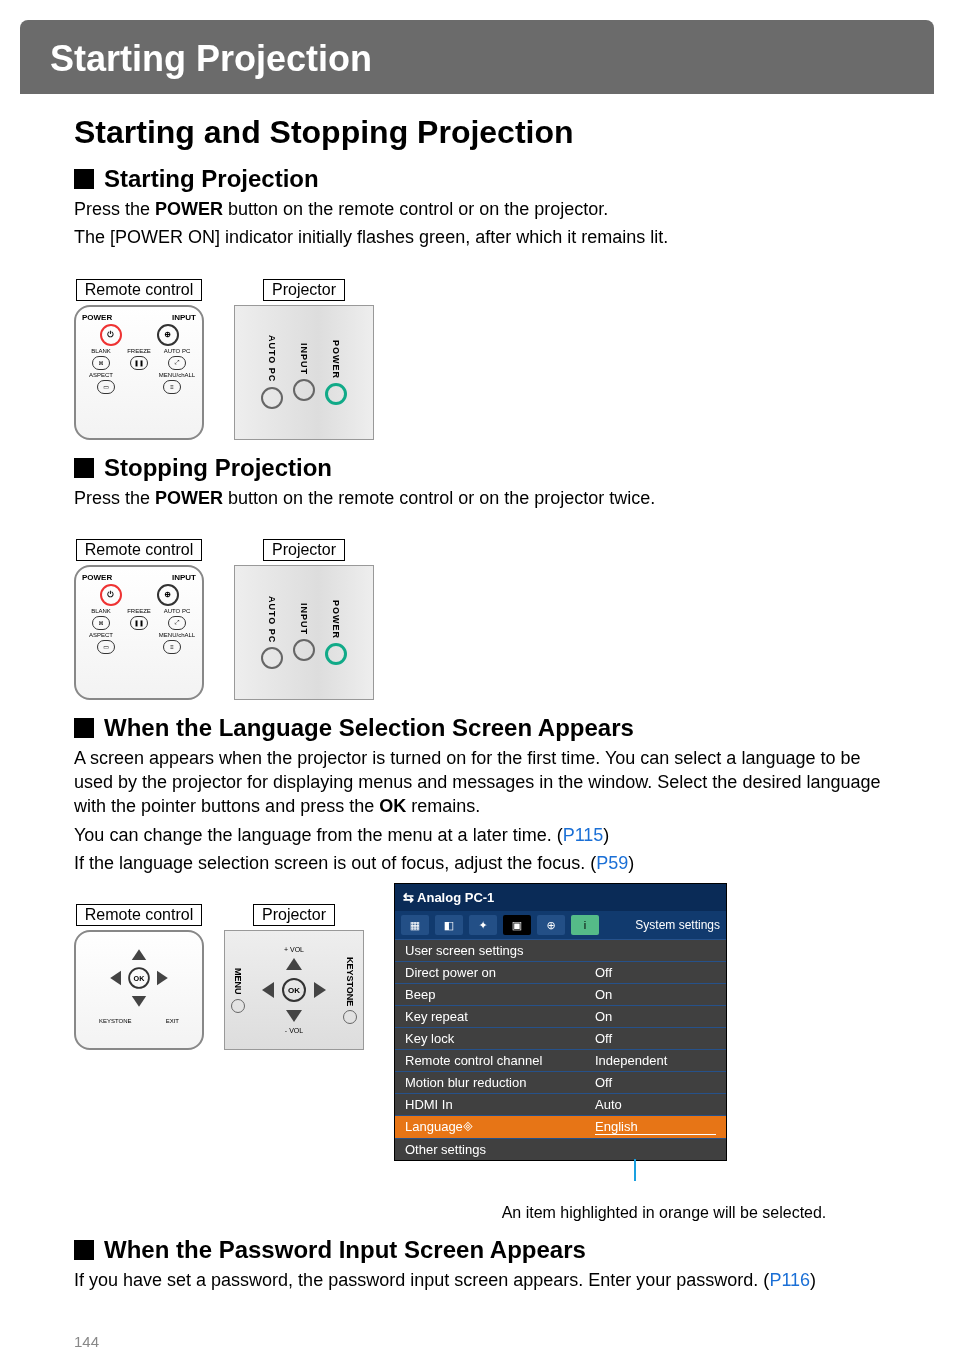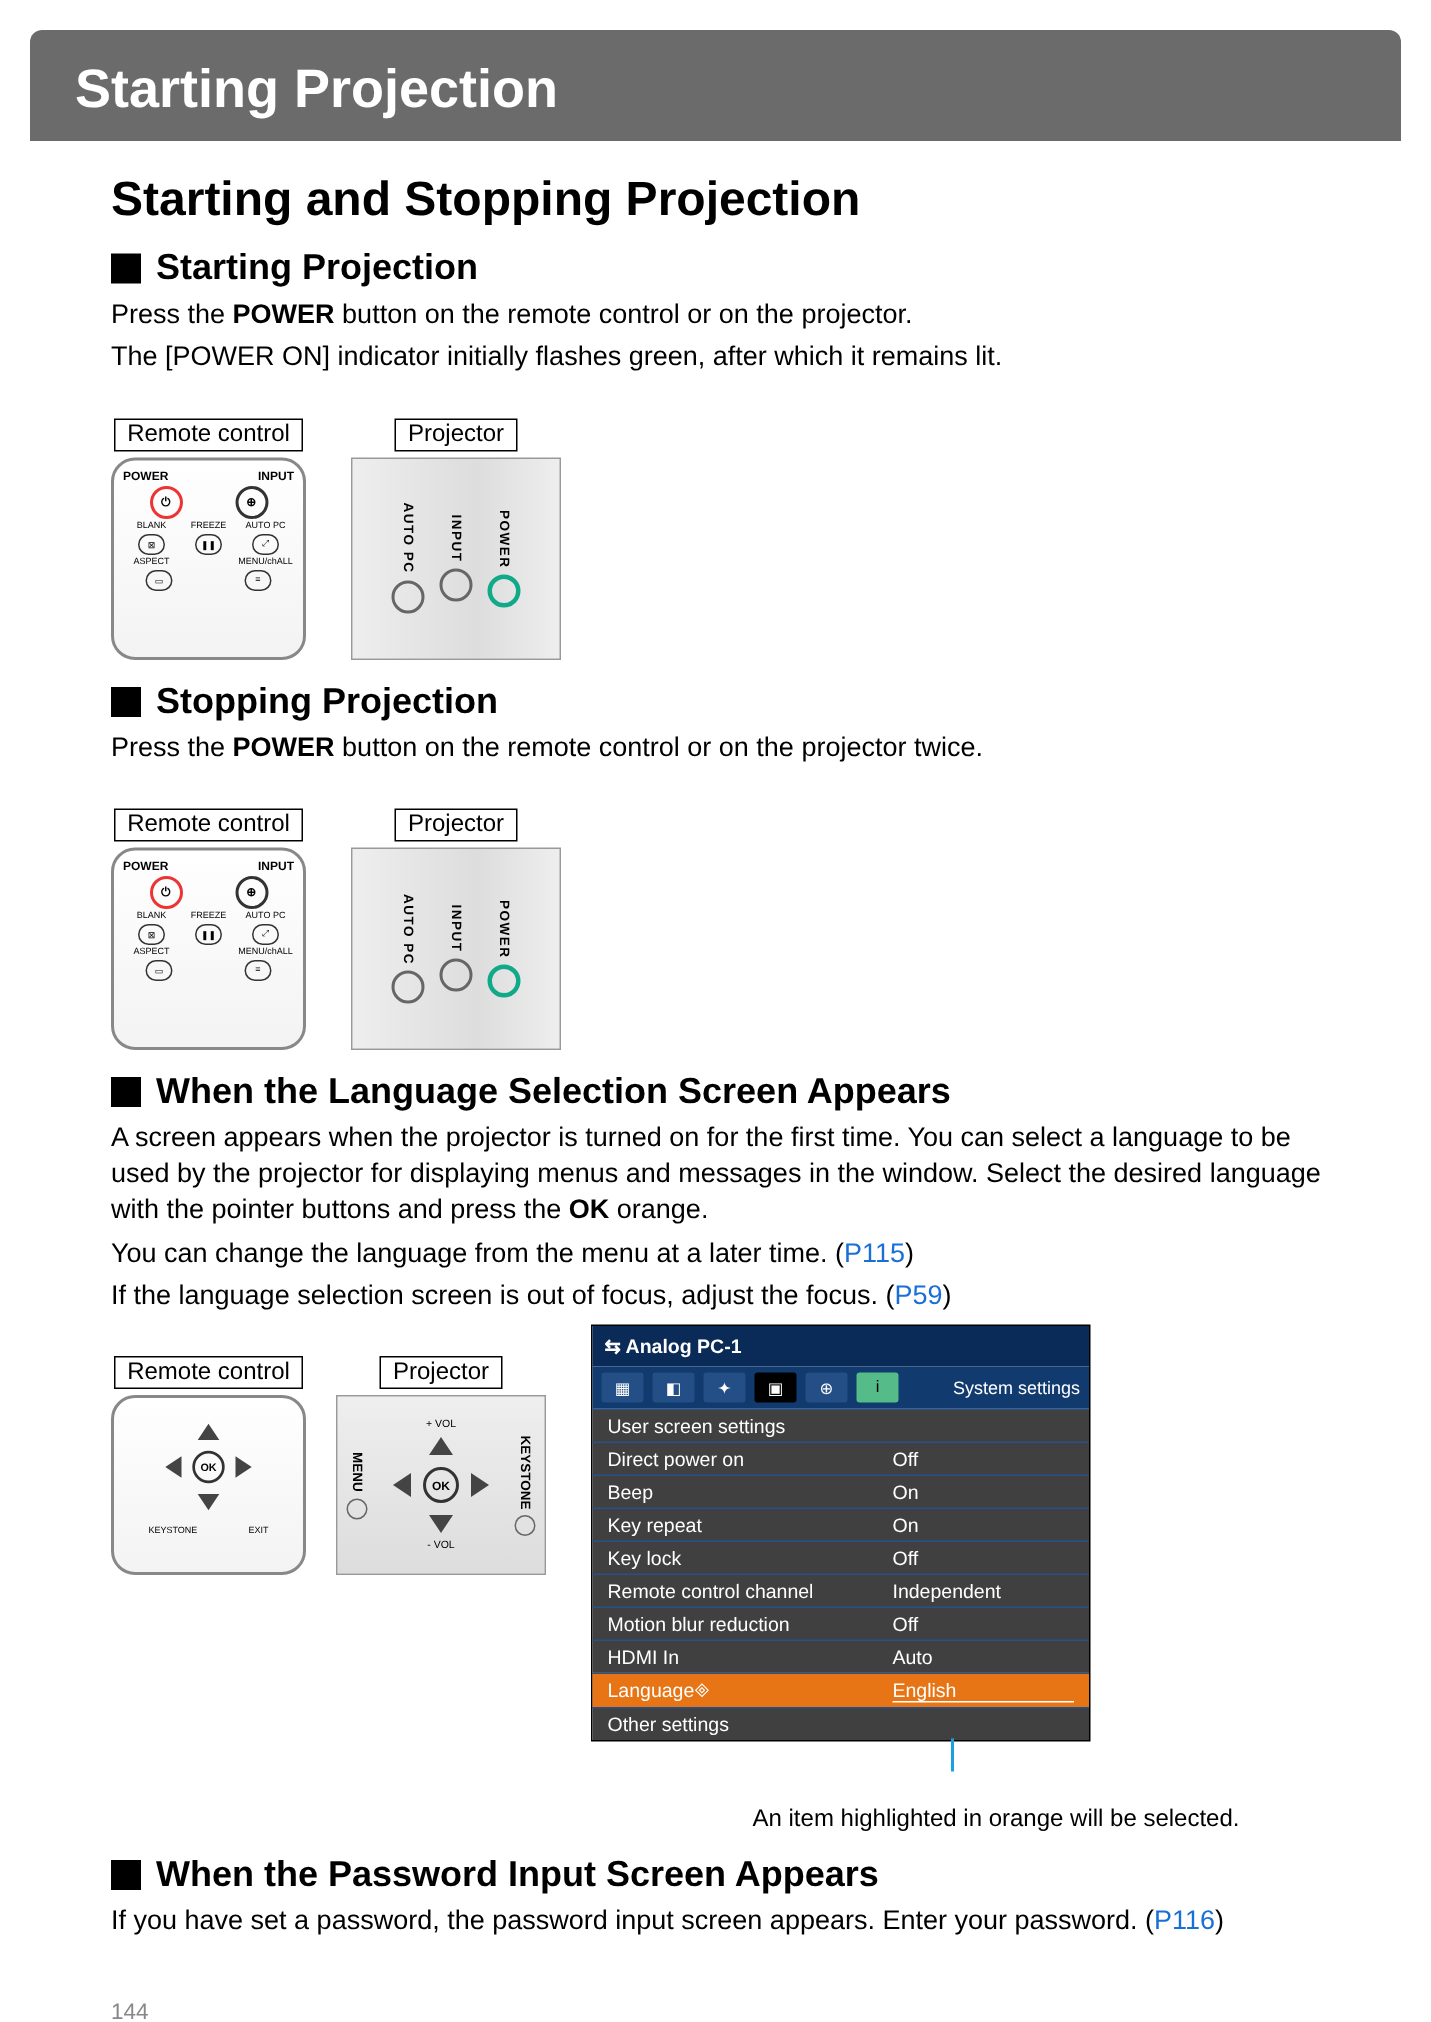--- a/index.html
+++ b/index.html
@@ -199,21 +199,21 @@
         </div>
       </div>
     </div>
 
     <div class="sub">
       <div class="sub-heading">
         <span class="square-icon"></span>
         <span>When the Language Selection Screen Appears</span>
       </div>
       <p class="body-text">
-        <span>A screen appears when the projector is turned on for the first time. You can select a language to be used by the projector for displaying menus and messages in the window. Select the desired language with the pointer buttons and press the </span><span class="bold">OK</span><span> orange.</span>
+        <span>A screen appears when the projector is turned on for the first time. You can select a language to be used by the projector for displaying menus and messages in the window. Select the desired language with the pointer buttons and press the </span><span class="bold">OK</span><span> remains.</span>
       </p>
       <p class="body-text">
         <span>You can change the language from the menu at a later time. (</span><span class="link">P115</span><span>)</span>
       </p>
       <p class="body-text">
         <span>If the language selection screen is out of focus, adjust the focus. (</span><span class="link">P59</span><span>)</span>
       </p>
 
       <div class="menu-row">
         <div style="display:flex; gap:20px;">

